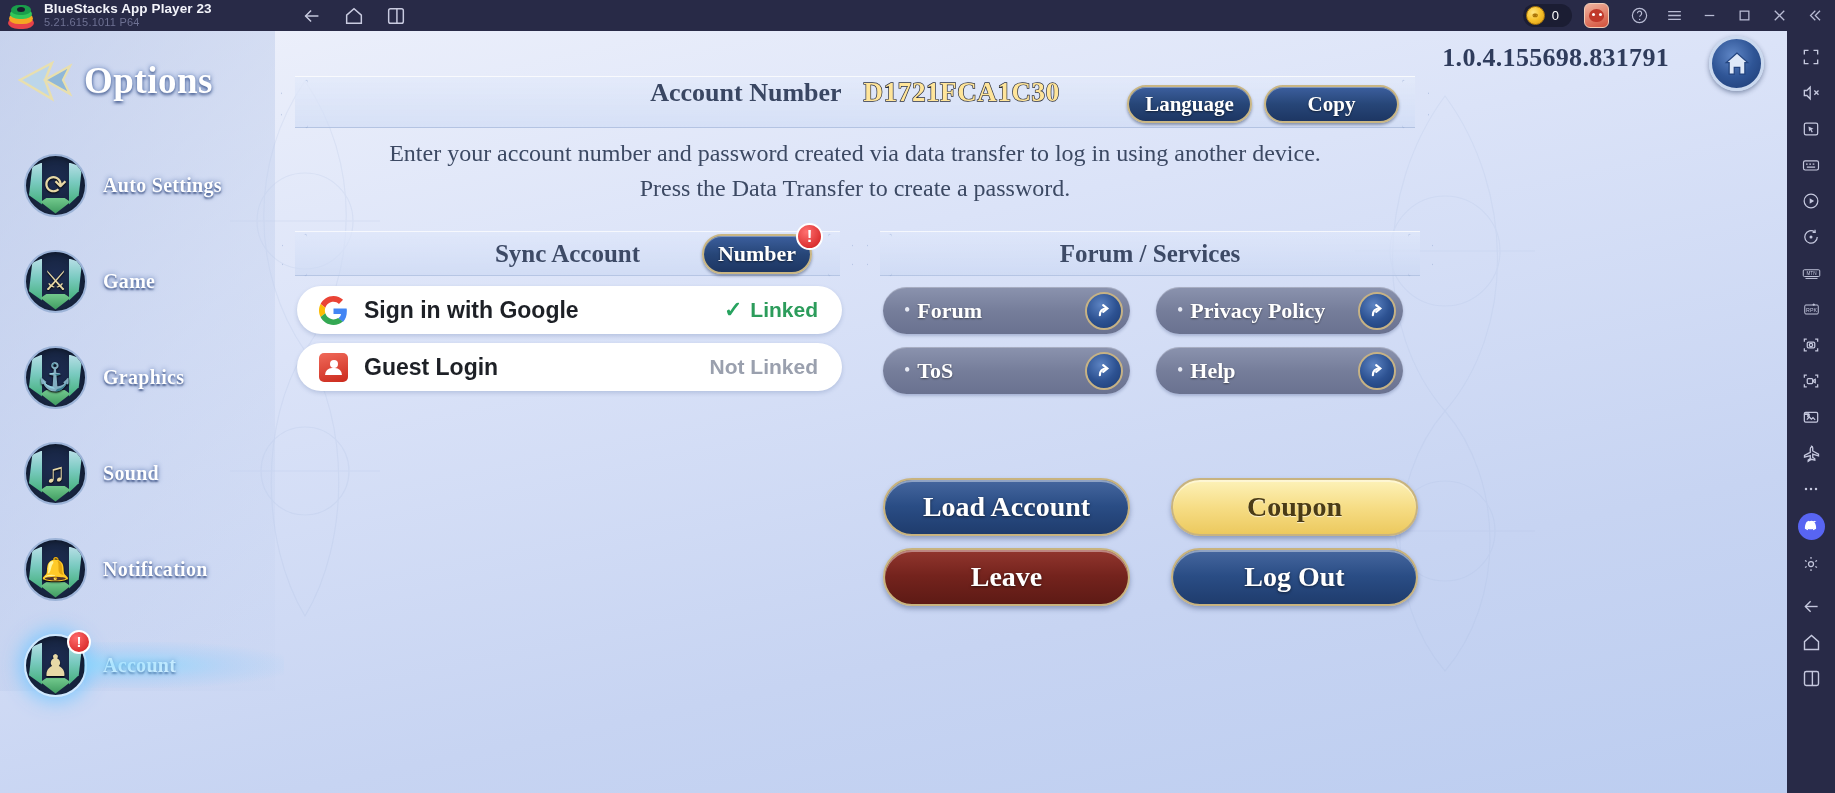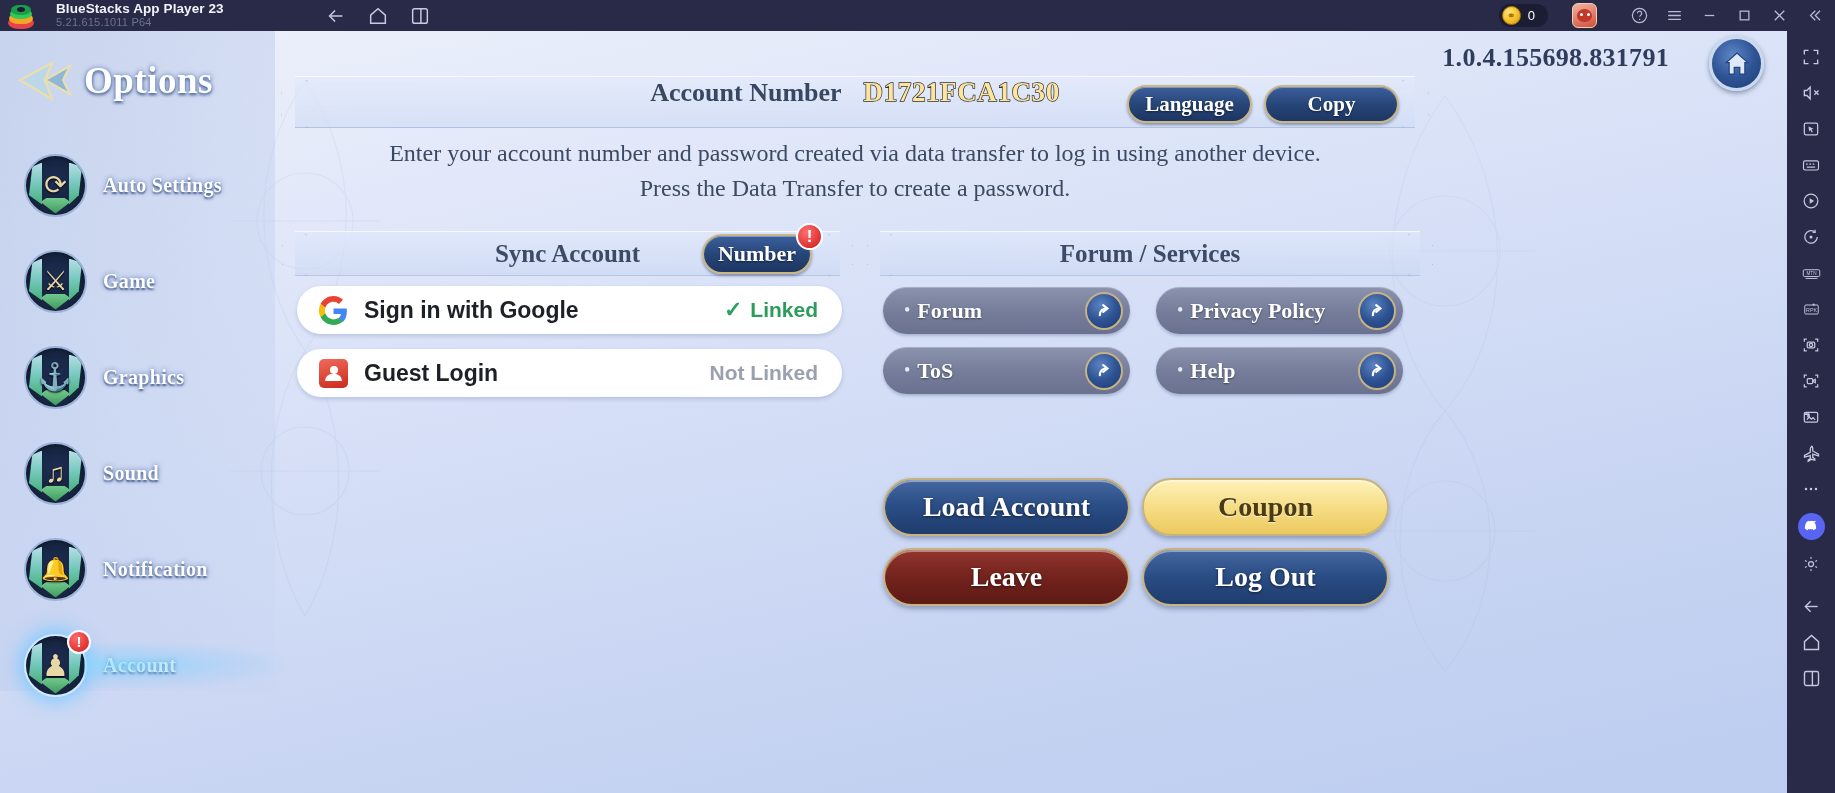--- a/index.html
+++ b/index.html
@@ -8,21 +8,21 @@
     overflow: hidden;
     font-family: "Liberation Serif", serif;
     background: #232542;
   }
 
   
   .titlebar {
     position: absolute; top: 0; left: 0;
     width: 1835px; height: 31px;
     background: #282a47;
-    display: flex; align-items: center; gap: 12px;
+    display: flex; align-items: center;
   }
   .bs-logo {
     width: 26px; height: 26px; margin-left: 8px; margin-right: 10px;
     position: relative; flex: 0 0 auto;
   }
   .bs-logo i { position: absolute; border-radius: 50%; left: 0; }
   .bs-logo .l1 { width: 26px; height: 12px; background: #e8424a; top: 14px; border-radius: 50%/60%; }
   .bs-logo .l2 { width: 24px; height: 11px; background: #f5a623; top: 10px; left: 1px; border-radius: 50%/60%; }
   .bs-logo .l3 { width: 22px; height: 10px; background: #34c759; top: 6px; left: 2px; border-radius: 50%/60%; }
   .bs-logo .l4 { width: 20px; height: 10px; background: #1a9e4b; top: 2px; left: 3px; border-radius: 50%/60%; }
@@ -236,21 +236,21 @@
     border: 2.5px solid #ffffff; color: #fff;
     font-family: "Liberation Sans", sans-serif; font-weight: bold; font-size: 17px;
     display: flex; align-items: center; justify-content: center;
   }
 
   
   .login-list { position: absolute; left: 22px; top: 255px; width: 545px; }
   .login-row {
     height: 48px; background: #ffffff; border-radius: 25px;
     display: flex; align-items: center; padding: 0 24px 0 22px;
-    margin-bottom: 15px; cursor: pointer;
+    margin-bottom: 9px; cursor: pointer;
     box-shadow: 0 2px 4px rgba(60,85,140,.22);
   }
   .g-icon { width: 29px; height: 29px; flex: 0 0 auto; }
   .guest-icon {
     width: 29px; height: 29px; flex: 0 0 auto; border-radius: 5px;
     background: linear-gradient(165deg,#f06a5a,#cb2a1d);
     display: flex; align-items: center; justify-content: center;
   }
   .guest-icon .g-body { width: 19px; height: 15px; position: relative; }
   .guest-icon .g-head { position: absolute; left: 50%; transform: translateX(-50%); top: 0; width: 8px; height: 8px; border-radius: 50%; background: #fff; }
@@ -280,21 +280,21 @@
   }
   .svc-go {
     margin-left: auto; width: 38px; height: 38px; border-radius: 50%;
     background: radial-gradient(circle at 40% 32%, #5c83c2 0%, #2d5292 52%, #1b3a72 100%);
     border: 2px solid #c6b285;
     display: flex; align-items: center; justify-content: center;
   }
 
   
   .actions { position: absolute; left: 608px; top: 447px; width: 540px; }
-  .act-row { display: flex; gap: 12px; margin-bottom: 12px; }
+  .act-row { display: flex; gap: 41px; margin-bottom: 12px; }
   .act-btn {
     width: 247px; height: 58px; border-radius: 30px;
     border: 2.5px solid #c8b37f;
     display: flex; align-items: center; justify-content: center;
     font-size: 28px; font-weight: bold; cursor: pointer;
     box-shadow: inset 0 2px 0 rgba(255,255,255,.40), 0 3px 5px rgba(30,50,95,.35);
   }
   .act-load { background: linear-gradient(180deg,#46679f 0%,#2a4d85 48%,#1f3c6d 100%); color: #fff; text-shadow: 0 1px 3px rgba(0,0,0,.6); }
   .act-coupon { background: linear-gradient(180deg,#fdf2b9 0%,#f6dd86 50%,#ecc95e 100%); color: #4a3b16; text-shadow: 0 1px 1px rgba(255,255,255,.7); }
   .act-leave { background: linear-gradient(180deg,#92362e 0%,#74231d 48%,#5d1a15 100%); color: #fff; text-shadow: 0 1px 3px rgba(0,0,0,.6); }

